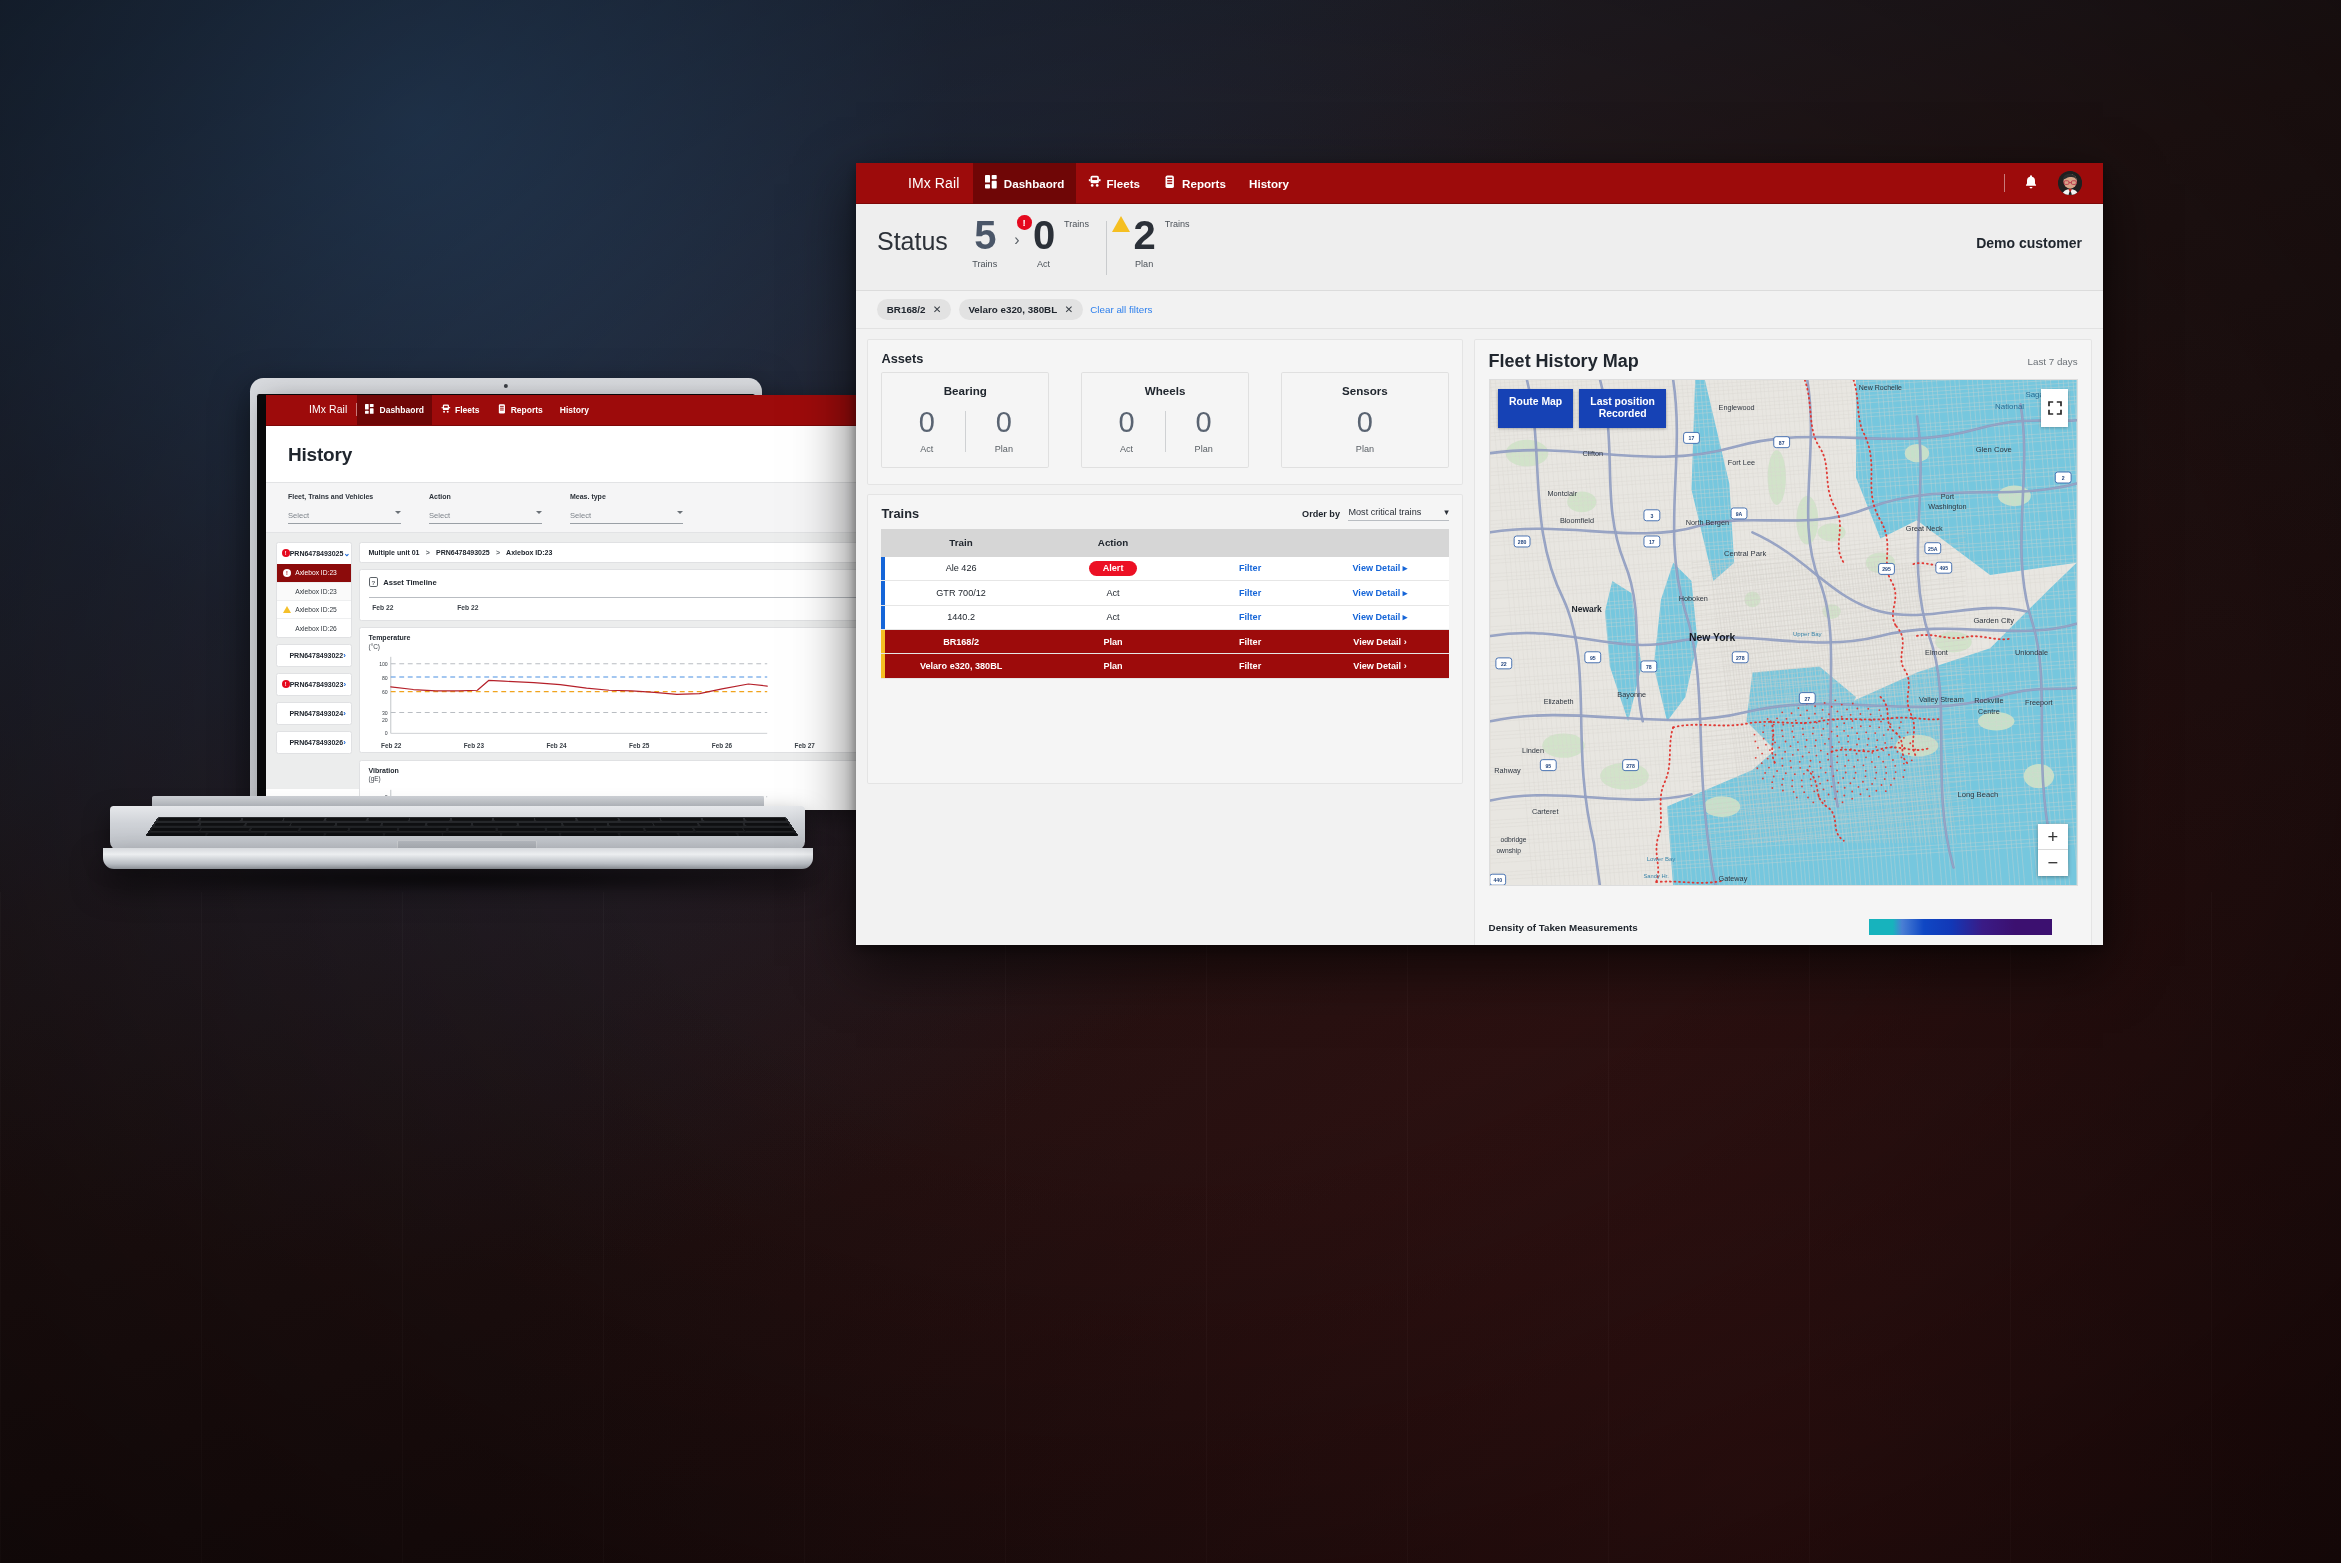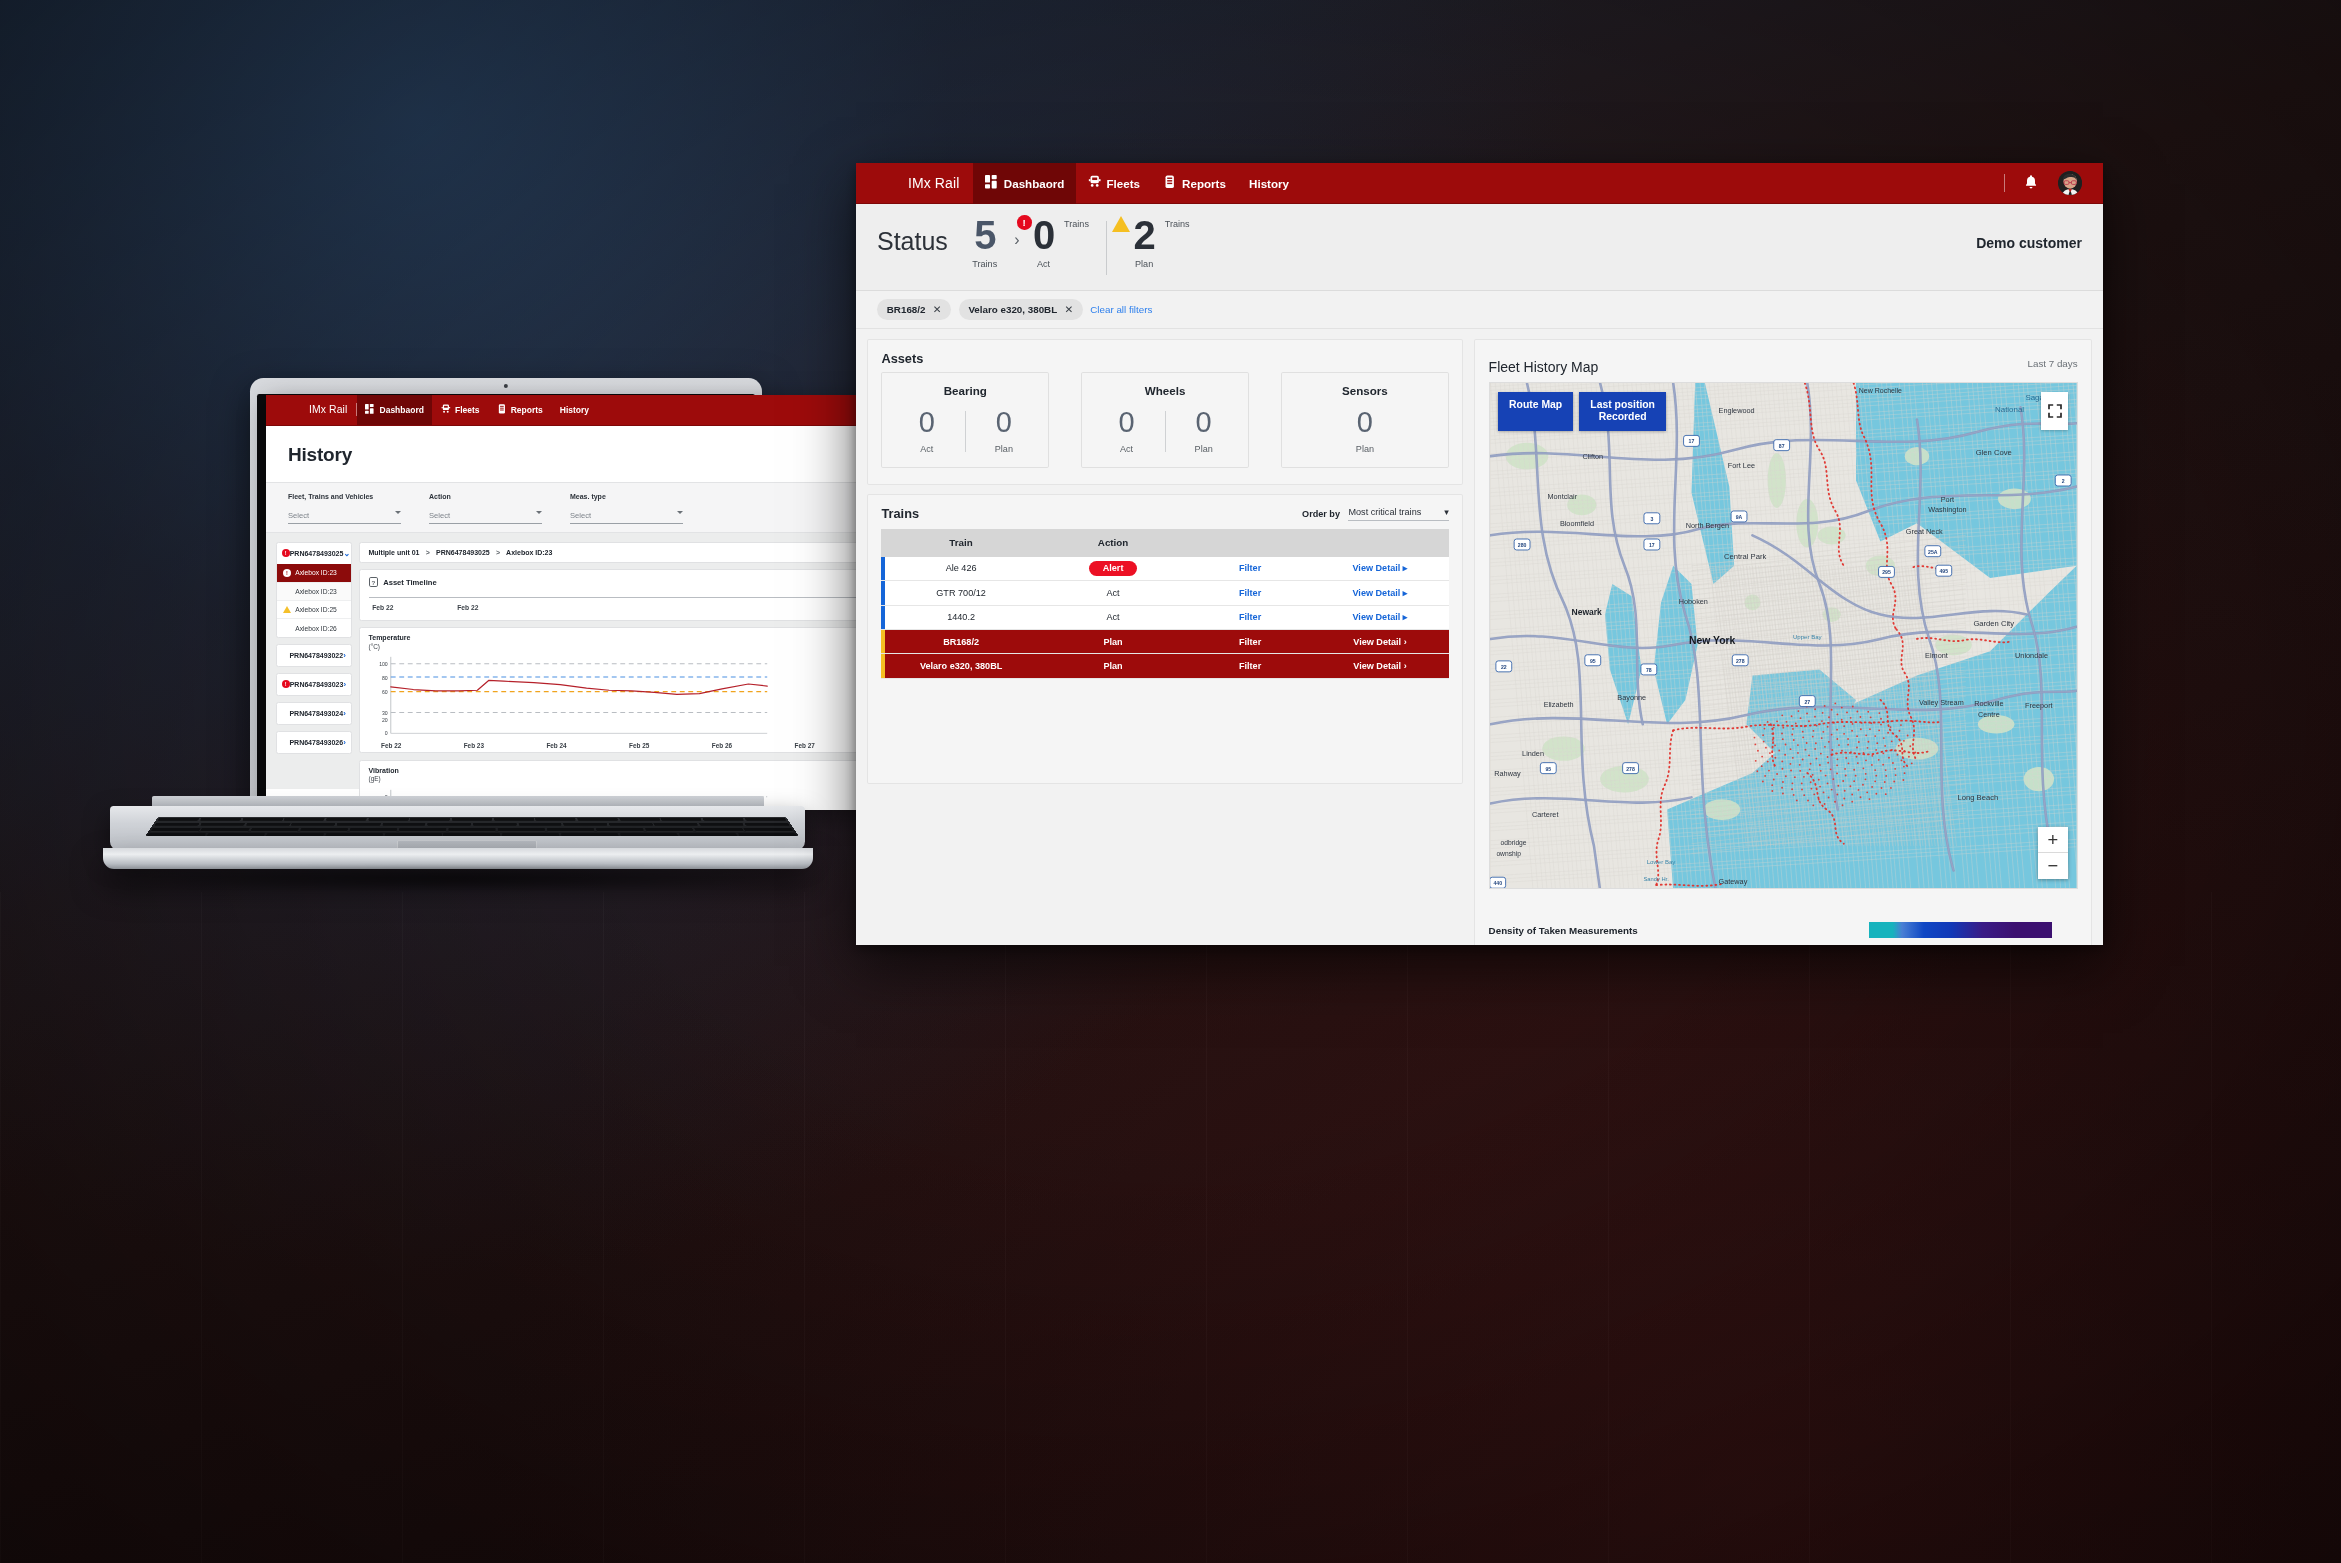--- a/index.html
+++ b/index.html
@@ -293,21 +293,21 @@
   .trow .c4 { flex:1; text-align:center; color:#1565d8; font-weight:700; }
   .trow.crit .c3, .trow.crit .c4 { color:#fff; }
   .pill {
     display:inline-block; background:#ec1024; color:#fff; border-radius:8.5px;
     padding:2.4px 13.4px; font-size:9.1px; font-weight:700;
   }
   .trains-pad { height:104px; }
 
   
   .maphead { display:flex; align-items:center; padding:11px 13.4px 7.3px 13.4px; }
-  .maphead .t { font-size:14px; font-weight:400; color:#20262e;margin-top:8px; }
+  .maphead .t { font-size:18px; font-weight:700; color:#20262e; }
   .maphead .r { margin-left:auto; font-size:9.8px; color:#6b7177; }
   .mapbox {
     position:relative; margin:0 13.4px; height:507px; overflow:hidden;
     background:#ddd9d3; border:0.6px solid #ddd;
   }
   .mapbtns { position:absolute; left:8.5px; top:8.5px; display:flex; gap:6.1px; z-index:6; }
   .mapbtn {
     background:#1642b5; color:#fff; font-size:10.4px; font-weight:700;
     padding:6.7px 11px; line-height:1.22; text-align:center;
     box-shadow:0 1.2px 3px rgba(0,0,0,0.35);

